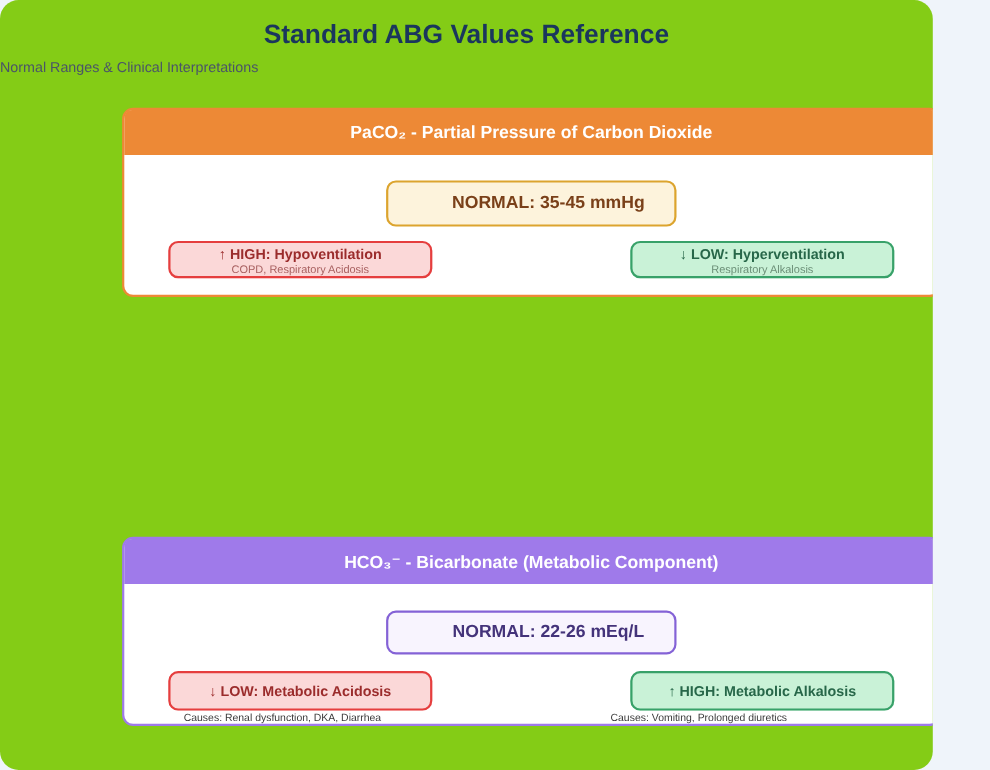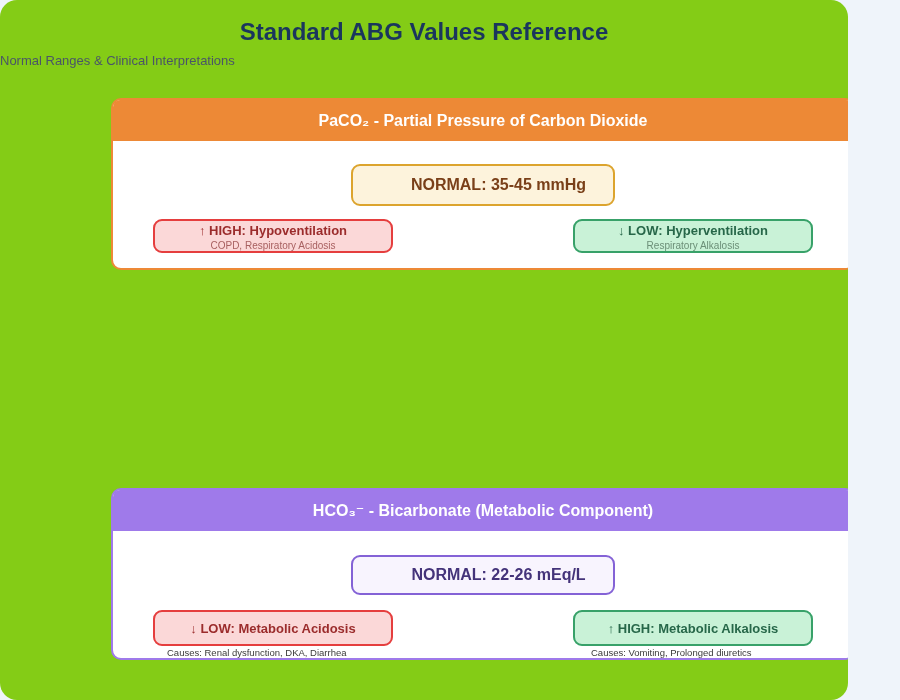--- a/index.html
+++ b/index.html
@@ -83,21 +83,21 @@
 
   .alert-box {
     position:absolute; left:40px; top:119px; width:660px; height:36px; box-sizing:border-box;
     background:#FBD8D8; border:2px solid #E53E3E; border-radius:9px;
     color:#9B2C2C; font-weight:bold; font-size:13px;
     display:flex; align-items:center; justify-content:center; white-space:nowrap;
   }
 
   .causes { position:absolute; top:157px; font-size:9.5px; color:#3A3A3A; white-space:nowrap; }
   .causes-left  { left:54px; }
-  .causes-right { left:478px;text-align:center; }
+  .causes-right { left:442px;text-align:center; }
 </style>
 </head>
 <body>
 
 <div class="canvas">
 
   <div class="title">Standard ABG Values Reference</div>
   <div class="subtitle">Normal Ranges &amp; Clinical Interpretations</div>
 
   <section class="panel" id="sec-paco2">

